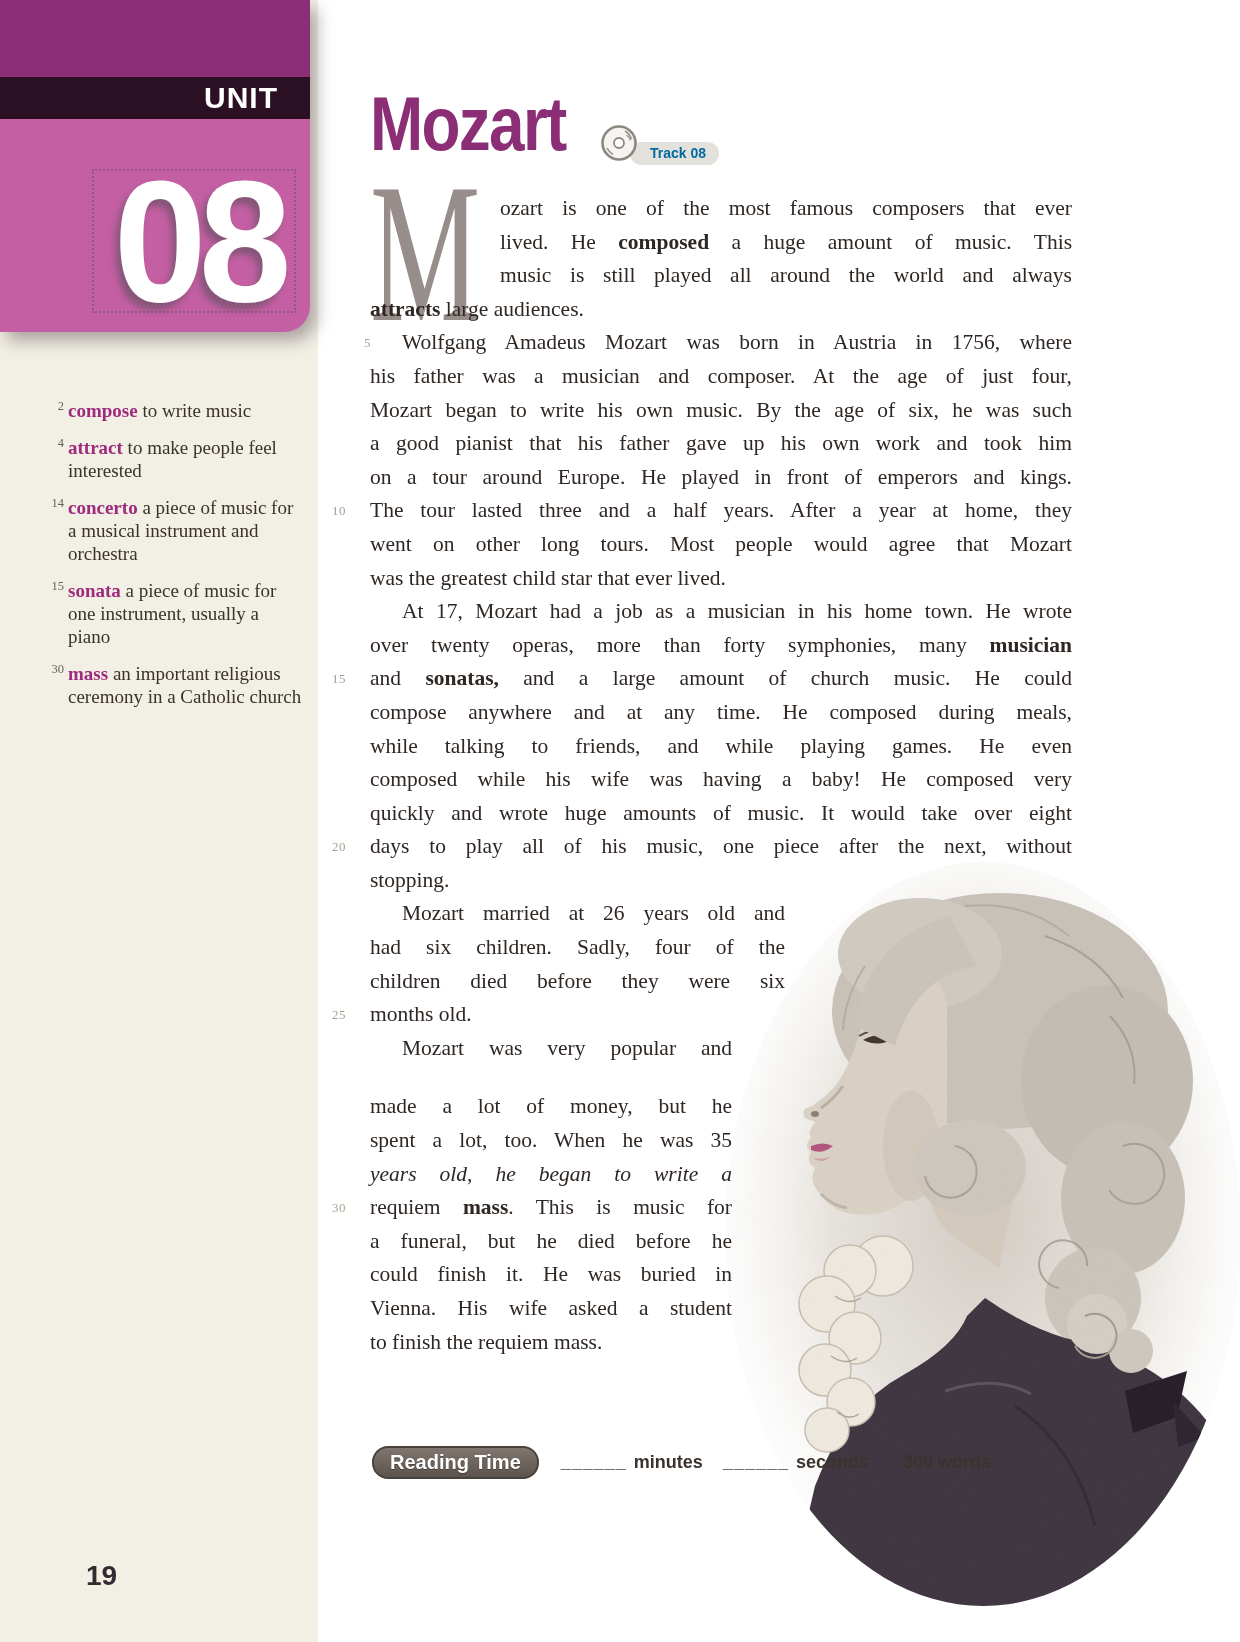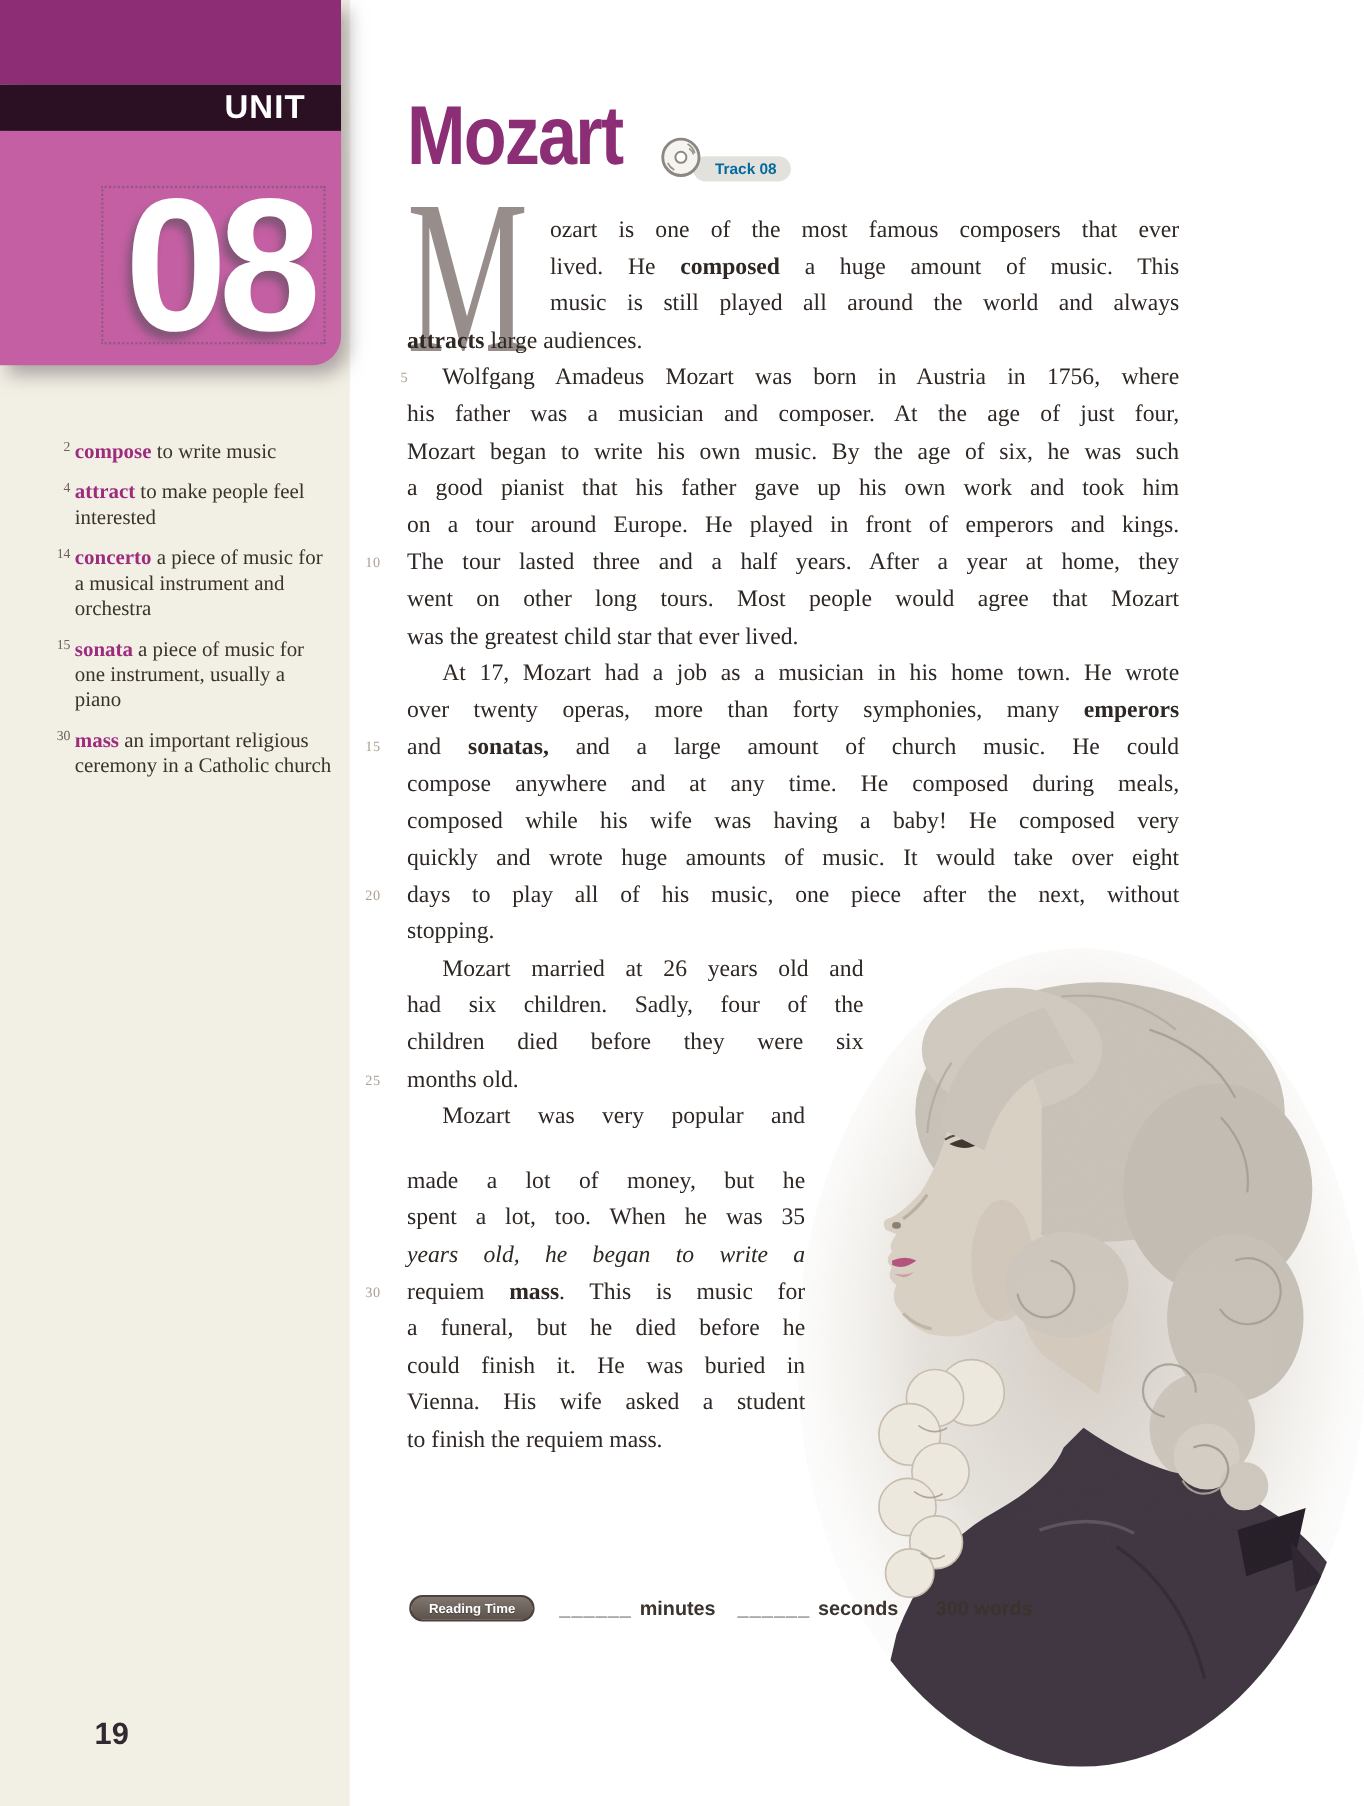--- a/index.html
+++ b/index.html
@@ -52,21 +52,21 @@
   .lineno{position:absolute;left:-38px;top:3px;width:28px;text-align:right;
           font-size:13px;line-height:28px;color:var(--lineno,#ab9f90);letter-spacing:.5px;}
 
   
   .portrait{position:absolute;left:715px;top:846px;width:528px;height:768px;pointer-events:none;}
 
   
   .rt-row{position:absolute;left:372px;top:1446px;height:32px;display:flex;align-items:center;
           font:bold 18px "Liberation Sans",sans-serif;color:#3b332e;}
   .rt-pill{background:linear-gradient(#80766f,#5c534d);border:2px solid #4a423c;color:#fff;
-           font-size:12px;padding:3px 16px;border-radius:16px;margin-right:22px;
+           font-size:20px;padding:3px 16px;border-radius:16px;margin-right:22px;
            text-shadow:0 1px 1px rgba(0,0,0,.35);}
   .blank{margin-right:7px;letter-spacing:1px;}
   .rt-label{margin-right:20px;}
   .rt-words{margin-left:14px;}
 
   .pagenum{position:absolute;left:86px;top:1560px;font:bold 28px "Liberation Sans",sans-serif;color:#332a31;}
 </style>
 </head>
 <body>
 
@@ -188,23 +188,24 @@
         <div class="rline last"><b>attracts</b><span> large audiences.</span></div>
         <div class="rline indent"><span class="lineno">5</span><span>Wolfgang Amadeus Mozart was born in Austria in 1756, where</span></div>
         <div class="rline"><span>his father was a musician and composer. At the age of just four,</span></div>
         <div class="rline"><span>Mozart began to write his own music. By the age of six, he was such</span></div>
         <div class="rline"><span>a good pianist that his father gave up his own work and took him</span></div>
         <div class="rline"><span>on a tour around Europe. He played in front of emperors and kings.</span></div>
         <div class="rline"><span class="lineno">10</span><span>The tour lasted three and a half years. After a year at home, they</span></div>
         <div class="rline"><span>went on other long tours. Most people would agree that Mozart</span></div>
         <div class="rline last"><span>was the greatest child star that ever lived.</span></div>
         <div class="rline indent"><span>At 17, Mozart had a job as a musician in his home town. He wrote</span></div>
-        <div class="rline"><span>over twenty operas, more than forty symphonies, many </span><b>emperors</b></div>
+        <div class="rline"><span>over twenty operas, more than forty symphonies, many </span><b>musician</b></div>
         <div class="rline"><span class="lineno">15</span><span>and </span><b>sonatas,</b><span> and a large amount of church music. He could</span></div>
         <div class="rline"><span>compose anywhere and at any time. He composed during meals,</span></div>
+        <div class="rline"><span>while talking to friends, and while playing games. He even</span></div>
         <div class="rline"><span>composed while his wife was having a baby! He composed very</span></div>
         <div class="rline"><span>quickly and wrote huge amounts of music. It would take over eight</span></div>
         <div class="rline"><span class="lineno">20</span><span>days to play all of his music, one piece after the next, without</span></div>
         <div class="rline last"><span>stopping.</span></div>
         <div class="rline indent" style="width: 415px;"><span>Mozart married at 26 years old and</span></div>
         <div class="rline" style="width: 415px;"><span>had six children. Sadly, four of the</span></div>
         <div class="rline" style="width: 415px;"><span>children died before they were six</span></div>
         <div class="rline last" style="width: 415px;"><span class="lineno">25</span><span>months old.</span></div>
         <div class="rline indent" style="width: 362px;"><span>Mozart was very popular and</span></div>
         <div class="rline" style="width: 362px; margin-top: 25px;"><span>made a lot of money, but he</span></div>

